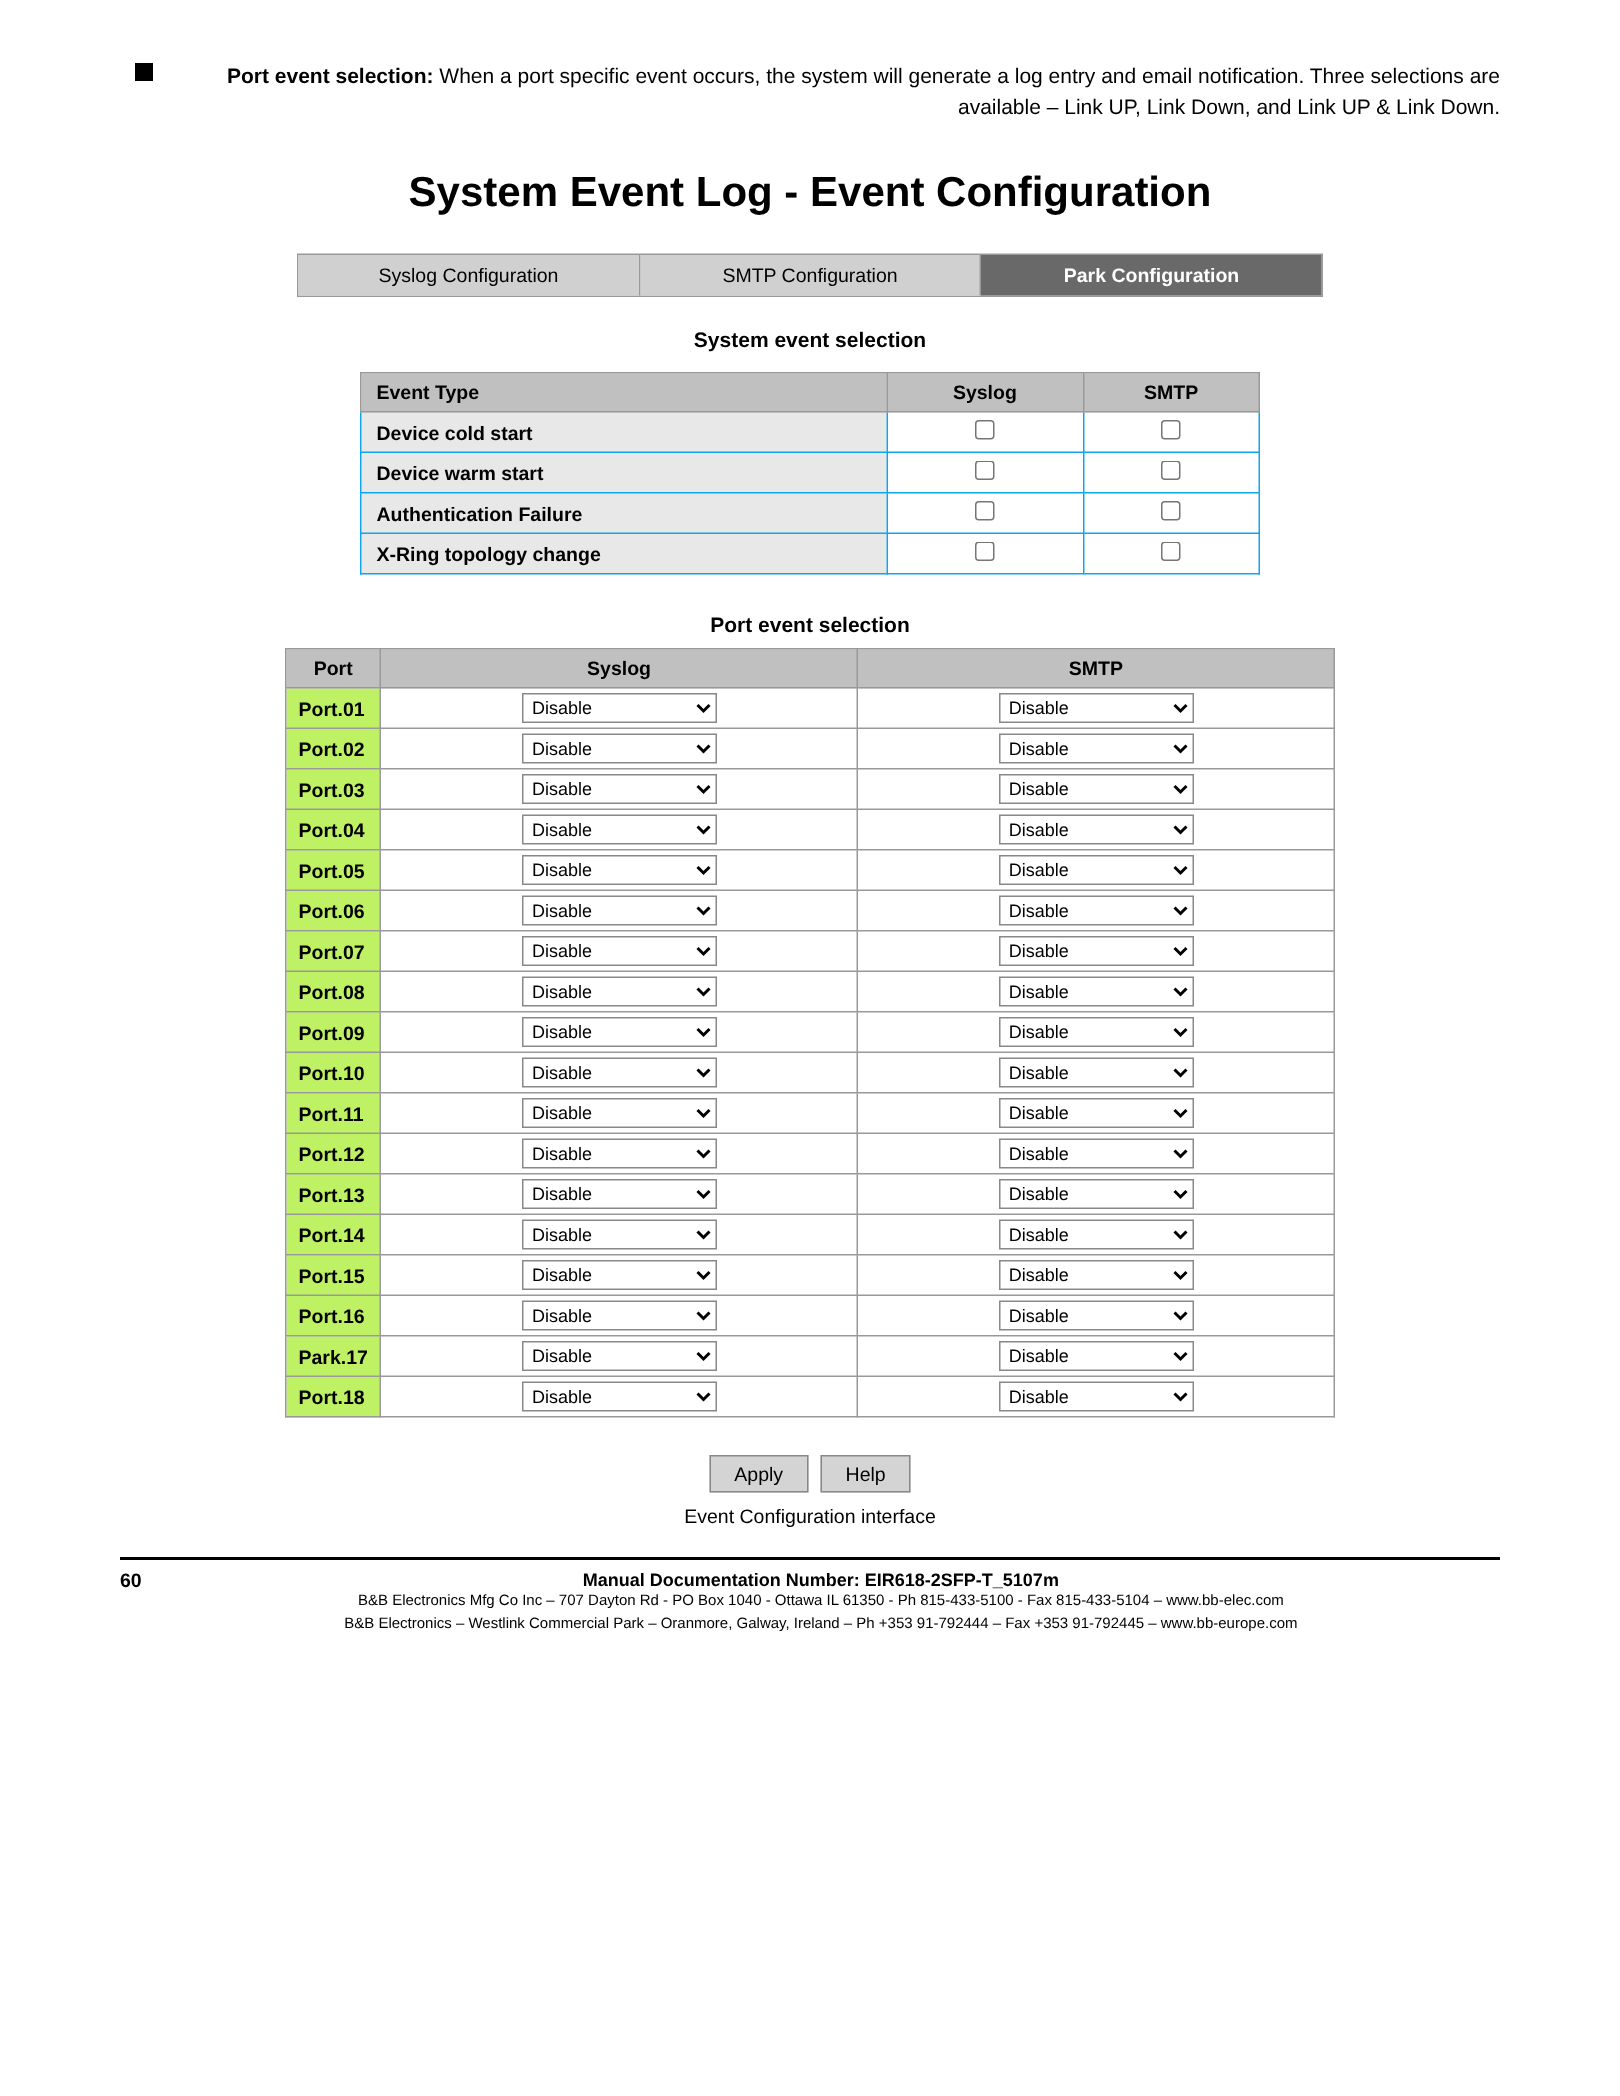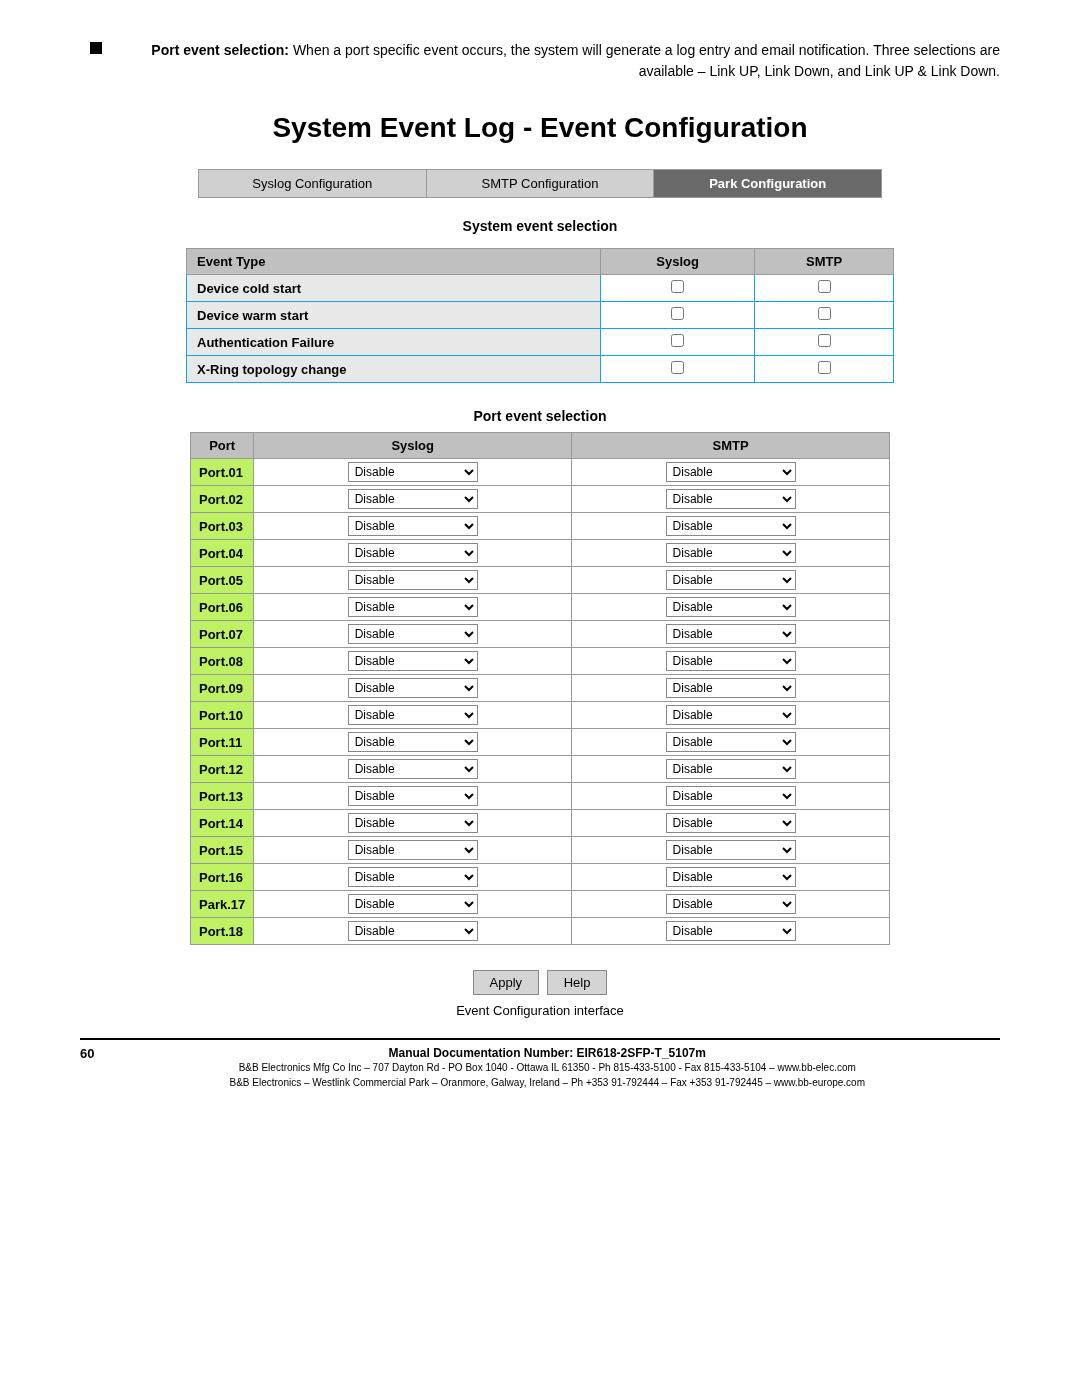--- a/index.html
+++ b/index.html
@@ -77,21 +77,21 @@
 
     
     .section-title {
       text-align: center;
       font-weight: bold;
       font-size: 14px;
       margin-bottom: 8px;
     }
 
     .event-table {
-      width: 708px;
+      width: 600px;
       margin: 14px auto 25px auto;
       border-collapse: collapse;
     }
     .event-table th {
       background: #c0c0c0;
       border: 1px solid #999;
       padding: 5px 10px;
       text-align: center;
       font-weight: bold;
       font-size: 13px;

